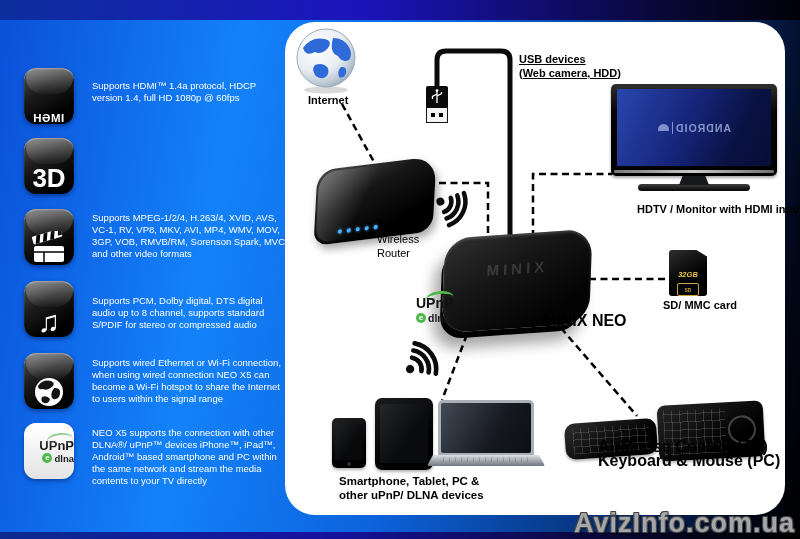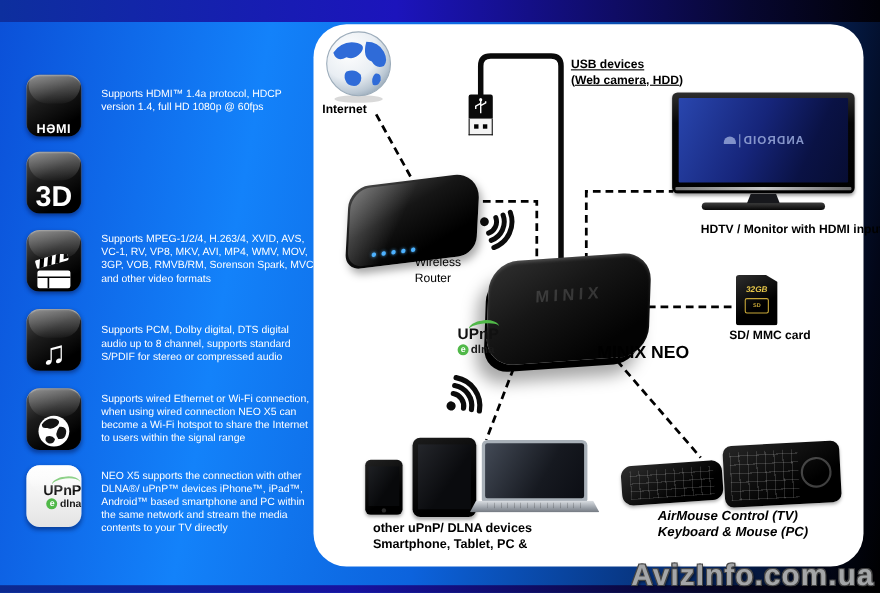--- a/index.html
+++ b/index.html
@@ -34,21 +34,21 @@
   .dlna-row{display:flex;align-items:center;gap:2px;font-size:9.5px;font-weight:bold;color:#1a1a1a;}
   .dlna-e{display:inline-block;width:10px;height:10px;border-radius:50%;background:#50b848;color:#fff;
     font-size:8px;line-height:10px;text-align:center;font-weight:bold;}
 
   
   .panel{position:absolute;left:285px;top:22px;width:500px;height:493px;background:#fff;border-radius:30px;}
   .lines{position:absolute;left:0;top:0;}
   .lbl{position:absolute;color:#000;font-weight:bold;font-size:11px;line-height:13.5px;white-space:nowrap;}
 
   .internet-globe{position:absolute;left:8px;top:5px;width:66px;height:68px;}
-  .internet-label{left:8px;top:72px;text-align:center;}
+  .internet-label{left:23px;top:72px;text-align:center;}
 
   .usb-plug{position:absolute;left:141px;top:64px;width:22px;}
   .usb-top{height:22px;background:#0a0a0a;border-radius:2px 2px 0 0;display:flex;align-items:center;justify-content:center;}
   .usb-metal{height:14px;background:#f4f4f4;border:1.5px solid #141414;border-top:none;
     display:flex;align-items:center;justify-content:center;gap:4px;}
   .usb-hole{width:4px;height:4px;background:#000;}
   .usb-label{left:234px;top:31px;text-decoration:underline;}
 
   .router{position:absolute;left:30px;top:142px;width:120px;height:74px;
     transform:rotate(-7deg) skewX(-10deg);border-radius:18px 24px 16px 14px;
@@ -93,21 +93,21 @@
   .tv-neck{width:30px;height:9px;margin:0 auto;background:#17181c;
     clip-path:polygon(12% 0,88% 0,100% 100%,0 100%);}
   .tv-base{width:112px;height:7px;margin:-1px auto 0;border-radius:4px;
     background:linear-gradient(#404040,#060606);}
   .tv-label{left:352px;top:181px;}
 
   .sd-card{position:absolute;left:384px;top:228px;width:38px;height:46px;border-radius:3px;
     background:linear-gradient(150deg,#2e2e2e,#000 60%);
     clip-path:polygon(0 0,72% 0,100% 14%,100% 100%,0 100%);
     display:flex;flex-direction:column;align-items:center;}
-  .sd-text{margin-top:8px;color:#e8c84a;font-size:7.5px;font-weight:bold;font-style:italic;}
+  .sd-text{margin-top:20px;color:#e8c84a;font-size:7.5px;font-weight:bold;font-style:italic;}
   .sd-chip{margin-top:4px;width:20px;height:12px;border:1px solid #c8a838;border-radius:2px;
     display:flex;align-items:center;justify-content:center;color:#c8a838;font-size:5px;font-weight:bold;}
   .sd-label{left:378px;top:277px;}
 
   .phone{position:absolute;left:47px;top:396px;width:34px;height:50px;border-radius:5px;
     background:linear-gradient(150deg,#222,#000 70%);box-shadow:0 2px 3px rgba(0,0,0,.3);}
   .phone::before{content:'';position:absolute;left:3px;right:3px;top:6px;bottom:8px;
     background:linear-gradient(125deg,#1e2024,#08090b 60%);}
   .phone::after{content:'';position:absolute;left:50%;bottom:2px;width:4px;height:4px;margin-left:-2px;
     border-radius:50%;background:#2c2c2c;}
@@ -131,21 +131,21 @@
   .airmouse::before{content:'';position:absolute;inset:5px 8px;
     background-image:repeating-linear-gradient(90deg,rgba(255,255,255,.14) 0 1px,transparent 1px 8px),
       repeating-linear-gradient(0deg,rgba(255,255,255,.14) 0 1px,transparent 1px 7px);}
   .keyboard2{position:absolute;left:373px;top:381px;width:106px;height:56px;transform:rotate(-3deg);
     border-radius:8px;background:linear-gradient(150deg,#262626,#000 70%);box-shadow:0 2px 3px rgba(0,0,0,.3);}
   .keyboard2 .keys{position:absolute;left:6px;top:6px;width:62px;bottom:6px;
     background-image:repeating-linear-gradient(90deg,rgba(255,255,255,.15) 0 1px,transparent 1px 8px),
       repeating-linear-gradient(0deg,rgba(255,255,255,.15) 0 1px,transparent 1px 8px);}
   .keyboard2 .pad{position:absolute;right:8px;top:14px;width:24px;height:24px;border-radius:50%;
     border:2px solid rgba(255,255,255,.25);}
-  .airmouse-label{left:313px;top:441px;font-size:12px;font-style:italic;}
+  .airmouse-label{left:313px;top:418px;font-size:16px;}
 
   .watermark{position:absolute;right:5px;bottom:0px;z-index:9;color:#a4a6a8;font-weight:bold;
     font-size:27px;letter-spacing:1px;
     text-shadow:-1px -1px 0 #454545,1px -1px 0 #454545,-1px 1px 0 #454545,1px 1px 0 #454545,2px 2px 3px rgba(0,0,0,.6);}
 </style>
 </head>
 <body>
 
 <div class="stage">
   <div class="top-bar"></div>
@@ -312,22 +312,22 @@
 
     <div class="phone"></div>
     <div class="tablet"></div>
     <div class="laptop">
       <div class="lap-screen">
           <div class="lap-display"></div>
         </div>
       <div class="lap-base"></div>
     </div>
     <div class="lbl devices-label">
+      <div>Smartphone, Tablet, PC &amp;</div>
       <div>other uPnP/ DLNA devices</div>
-      <div>Smartphone, Tablet, PC &amp;</div>
     </div>
 
     <div class="airmouse"></div>
     <div class="keyboard2">
       <div class="keys"></div>
       <div class="pad"></div>
     </div>
     <div class="lbl airmouse-label">
       <div>AirMouse Control (TV)</div>
       <div>Keyboard &amp; Mouse (PC)</div>

